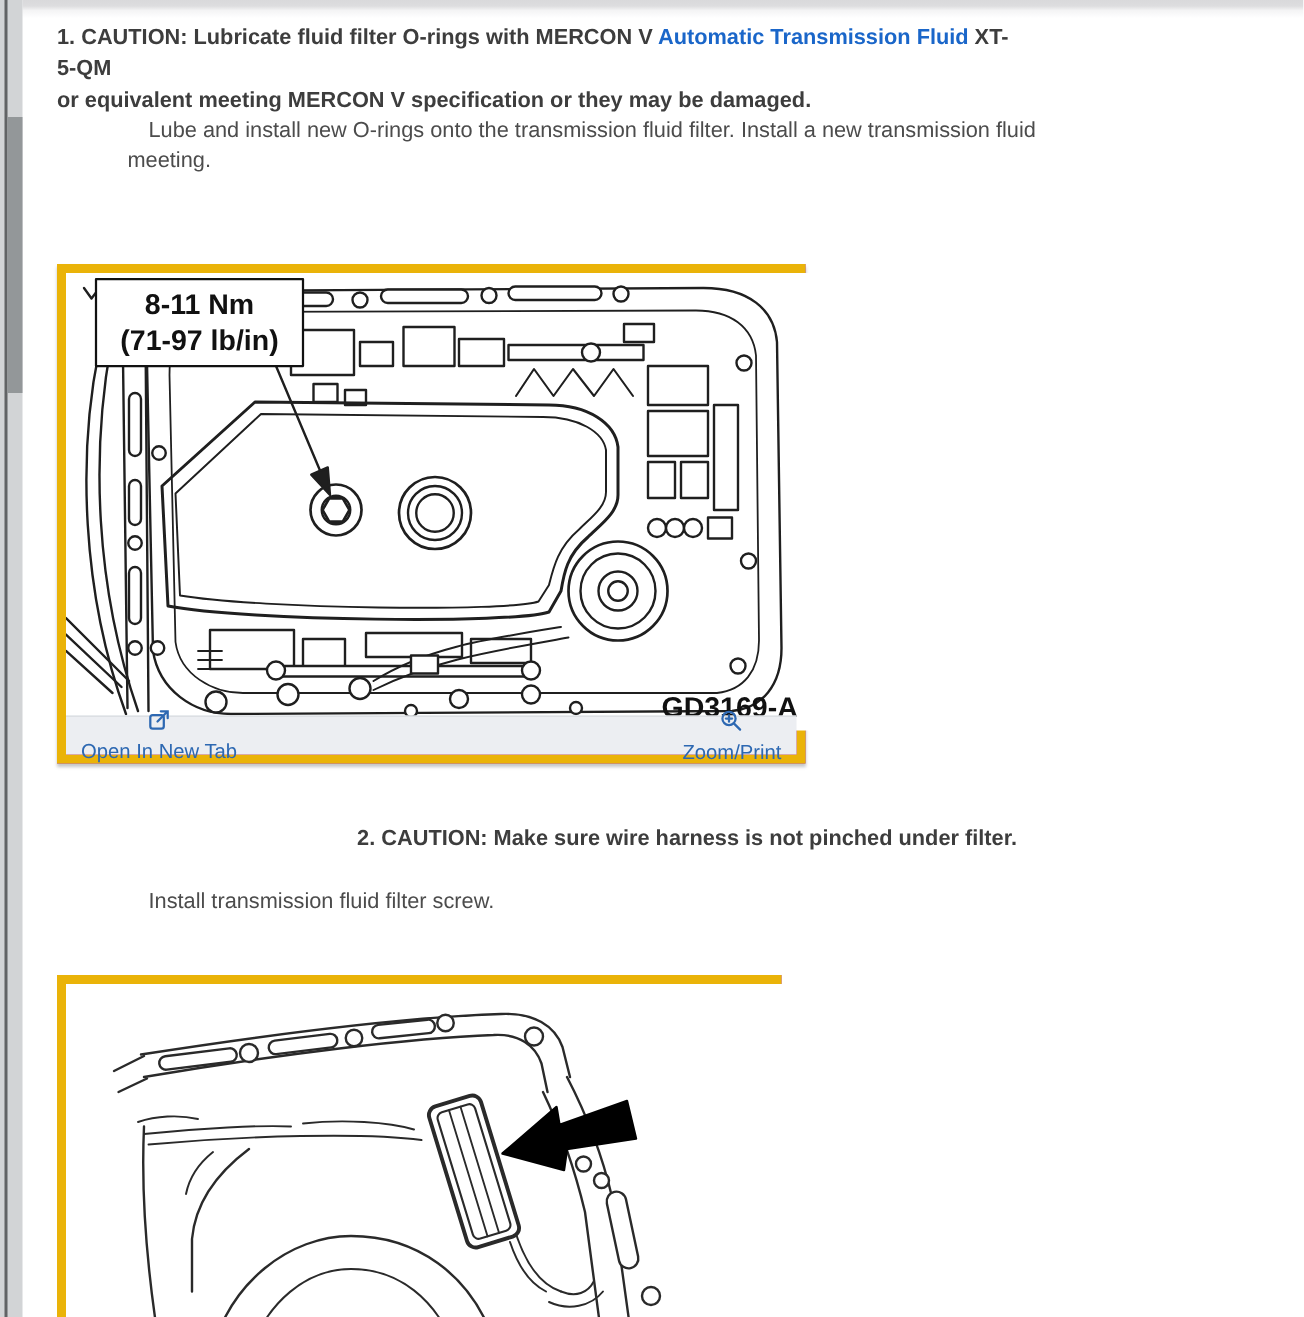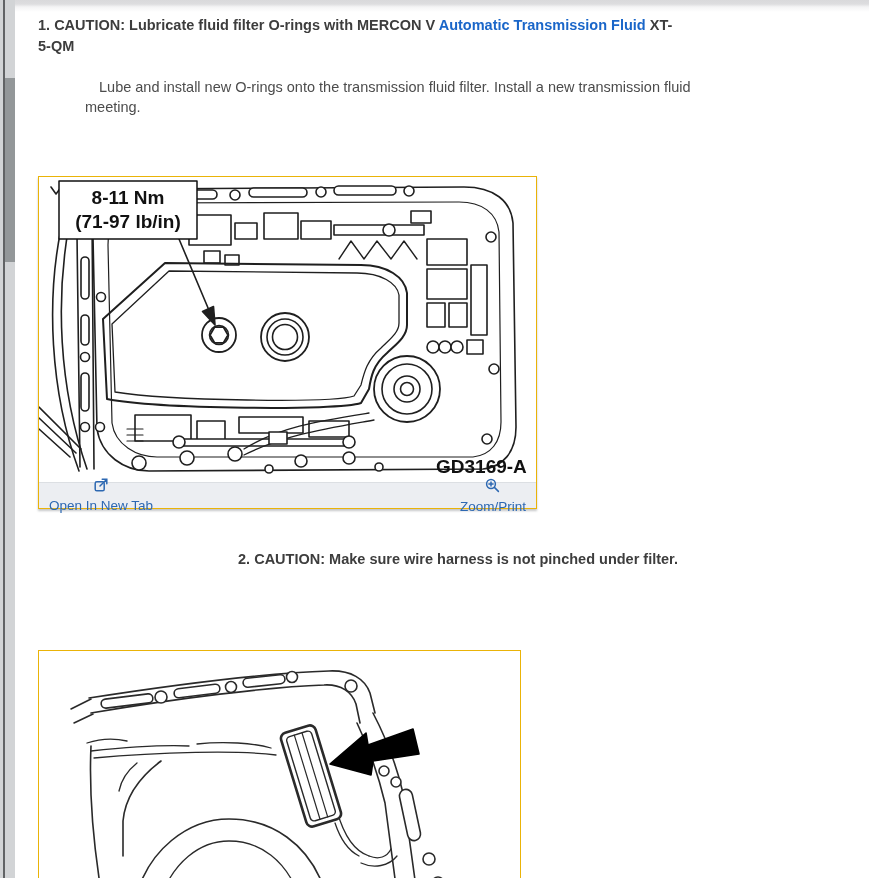--- a/index.html
+++ b/index.html
@@ -22,21 +22,21 @@
   p.body-text { position:absolute; font-size:14.5px; line-height:20px; font-weight:normal; color:#4c4c4c;margin-left:47px; }
   .inline-link { color:#1a66c9; cursor:pointer; }
   .step1-caution { left:23px; top:15px; width:640px; }
   .step1-para    { left:23px; top:77px; width:615px; }
   .step1-bullet  { left:41px; top:118px; width:600px; }
   .bullet-dash { display:inline-block; margin-right:9px; }
   .step2-caution { left:23px; top:549px; width:640px;text-align:right; }
   .step2-para    { left:37px; top:591px; width:600px; }
 
   
-  .figure { position:absolute; background:#a21caf; border:1px solid #eab308;text-decoration:underline; }
+  .figure { position:absolute; background:#a21caf; border:6px solid #eab308;text-decoration:underline; }
   .figure1 { left:23px; top:176px; width:499px; height:333px; box-shadow:0 2px 2px rgba(90,95,100,.35); }
   .figure2 { left:23px; top:650px; width:483px; height:260px; }
   .figure .drawing { display:block; background:#ffffff; }
   .fig-bar { position:absolute; left:0; right:0; bottom:0; height:26px; background:#eceef2;
              border-top:1px solid #dcdfe3; display:flex; align-items:center;
              justify-content:space-between; padding:0 10px; }
   .fig-link { display:flex; align-items:center; gap:6px; color:#2d68b2; font-size:13.5px;
               cursor:pointer;flex-direction:column; }
   .fig-link svg { display:block; }
 
@@ -49,21 +49,21 @@
 
   <div class="top-strip"></div>
 
   <div class="scrollbar">
     <div class="edge-line"></div>
     <div class="thumb"></div>
   </div>
 
   <div class="content">
 
-    <p class="caution step1-caution"><span>1.</span>&nbsp;<span>CAUTION: Lubricate fluid filter O-rings with MERCON V </span><span class="inline-link">Automatic Transmission Fluid</span><span> XT-5-QM</span><br></p>
+    <p class="caution step1-caution"><span>1.</span>&nbsp;<span>CAUTION: Lubricate fluid filter O-rings with MERCON V </span><span class="inline-link">Automatic Transmission Fluid</span><span> XT-5-QM</span><br><span>or equivalent meeting MERCON V specification or they may be damaged.</span></p>
 
     <p class="body-text step1-para"><span style="display:inline-block;width:14px;"></span><span>Lube and install new O-rings onto the transmission fluid filter. Install a new transmission fluid</span><br><span>meeting.</span></p>
 
 
     <div class="figure figure1">
       <svg class="drawing" width="497" height="305" viewBox="0 0 497 305">
         <g fill="none" stroke="#1f1f1f" stroke-width="1.6" stroke-linejoin="round" stroke-linecap="round">
 
           <path d="M 22,52 C 8,120 10,212 40,294"></path>
           <path d="M 30,48 C 17,120 19,208 48,292"></path>
@@ -175,20 +175,21 @@
             <circle cx="6" cy="6" r="4.4" fill="none" stroke="#2d68b2" stroke-width="1.5"></circle>
             <path d="M9.4,9.4 L13.4,13.4 M6,3.9 V8.1 M3.9,6 H8.1" fill="none" stroke="#2d68b2" stroke-width="1.5" stroke-linecap="round"></path>
           </svg>
           <span>Zoom/Print</span>
         </span>
       </div>
     </div>
 
     <p class="caution step2-caution"><span>2.</span>&nbsp;<span>CAUTION: Make sure wire harness is not pinched under filter.</span></p>
 
+    <p class="body-text step2-para">Install transmission fluid filter screw.</p>
 
     <div class="figure figure2">
       <svg class="drawing" width="481" height="258" viewBox="0 0 481 258">
         <g fill="none" stroke="#2a2a2a" stroke-width="1.6" stroke-linejoin="round" stroke-linecap="round">
 
           <path d="M 50,47 C 140,33 230,22 290,20 C 312,19 326,28 331,42 L 336,62"></path>
           <path d="M 52,62 C 140,47 230,36 285,34 C 302,33 313,41 317,53 L 321,72"></path>
           <path d="M 32,58 L 52,48 M 35,72 L 54,63"></path>
 
           <g transform="rotate(-7 88 50)">

